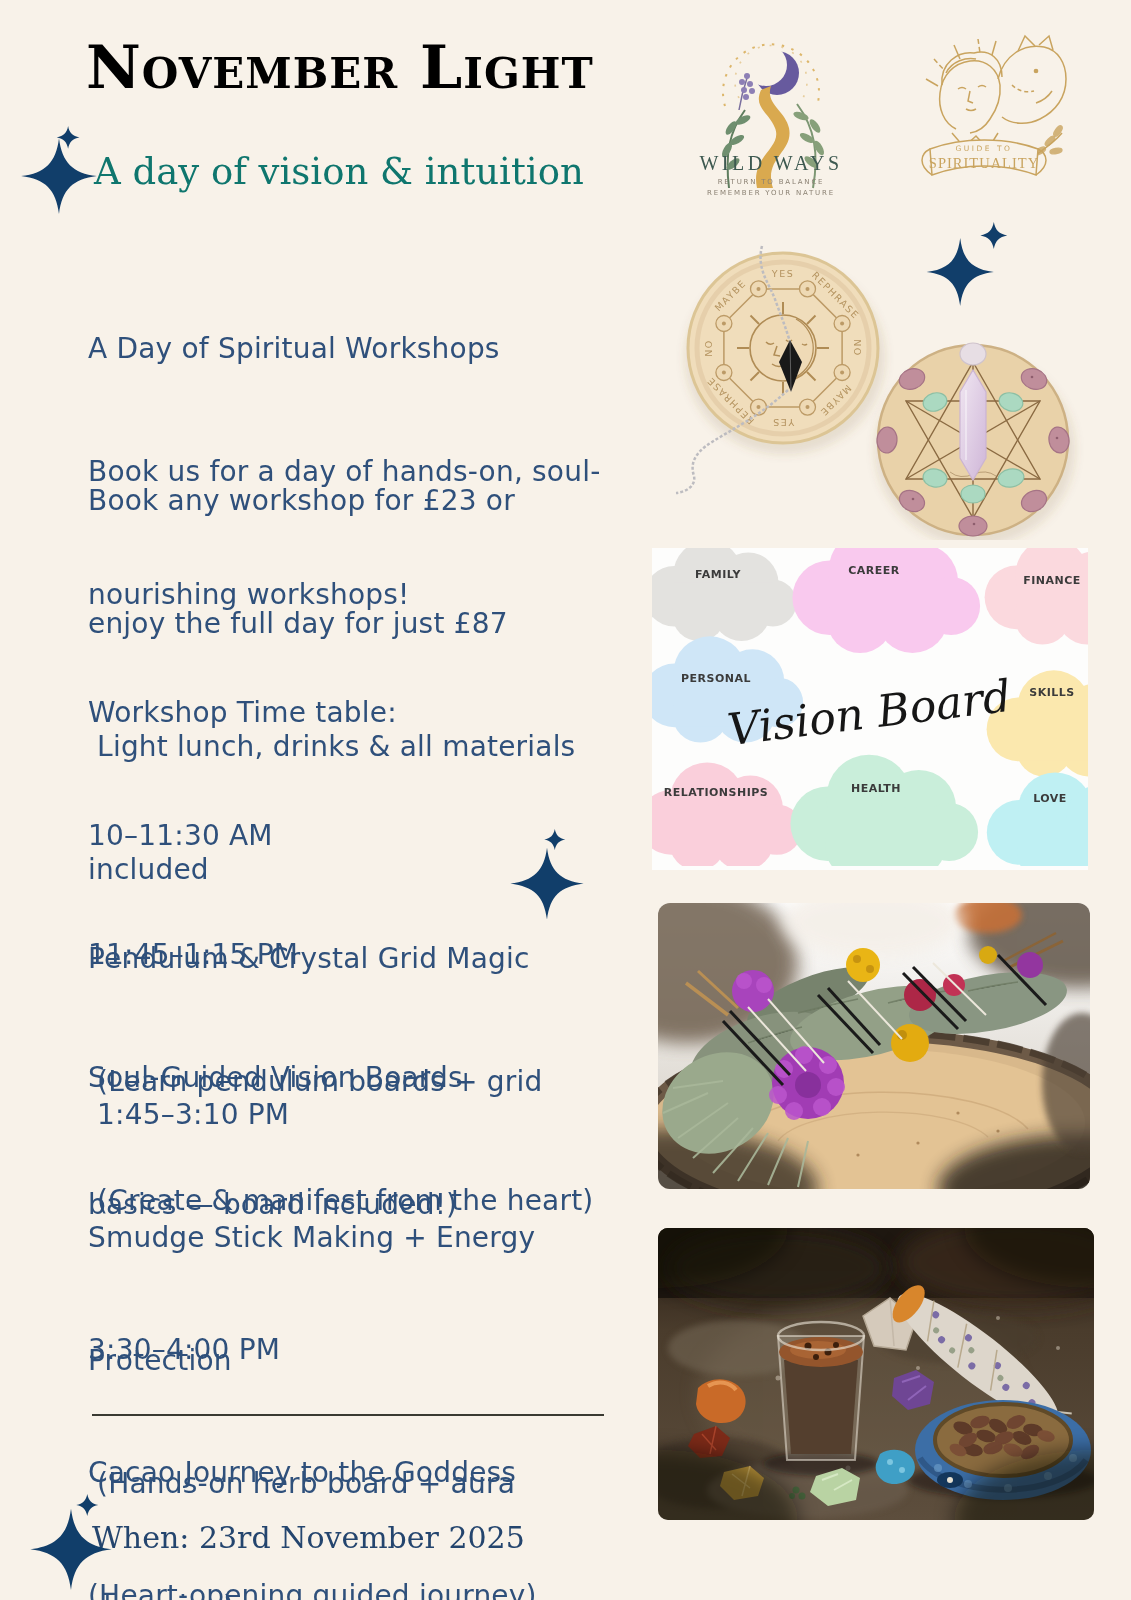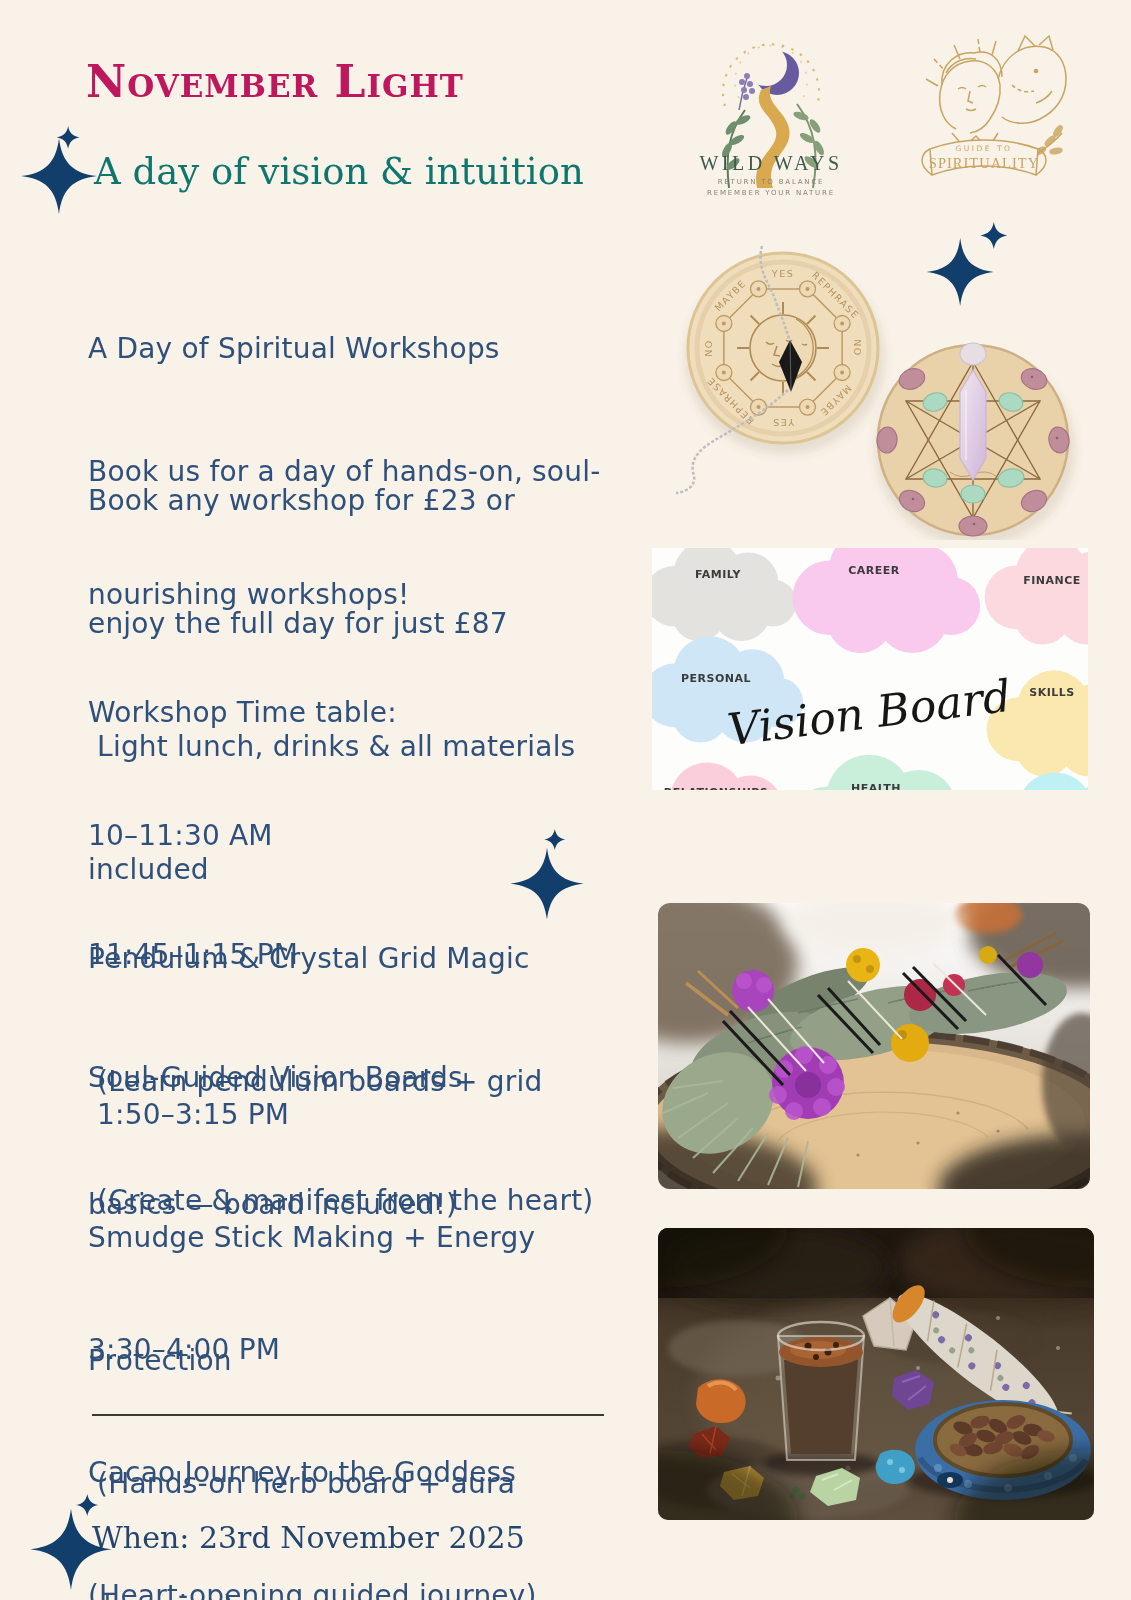--- a/index.html
+++ b/index.html
@@ -1,20 +1,20 @@
 <!DOCTYPE html>
 <html><head>
 <meta charset="utf-8">
 <style>
   html,body{margin:0;padding:0;background:#d8d2c8;}
   .page{position:relative;width:1131px;height:1600px;margin:0 auto;background:#f8f2e9;
         overflow:hidden;font-family:"DejaVu Sans",sans-serif;}
   .abs{position:absolute;}
-  .title{left:86px;top:56px;font-family:"DejaVu Serif",serif;font-variant:small-caps;
-         font-weight:bold;font-size:44px;letter-spacing:1px;color:#be185d;}
+  .title{left:86px;top:32px;font-family:"DejaVu Serif",serif;font-variant:small-caps;
+         font-weight:bold;font-size:60px;letter-spacing:1px;color:#000000;}
   .subtitle{left:94px;top:150px;font-family:"DejaVu Serif",serif;font-size:37px;color:#0f766e;}
   .para{left:88px;color:#2f507b;font-size:28px;line-height:41px;letter-spacing:.2px;white-space:pre;}
   .footer-box{left:92px;top:1414px;width:512px;border-top:2px solid #3a3a32;border-bottom:2px solid #3a3a32;
               padding:9px 0 11px 0;font-family:"DejaVu Serif",serif;font-size:30px;line-height:45px;
               color:#24456e;white-space:pre;}
   .photo{overflow:hidden;}
   svg{display:block;}
   .vb{background:#fdfdfc;}
 </style>
 </head>
@@ -137,21 +137,21 @@
     <div>Soul-Guided Vision Boards</div>
     <div> (Create &amp; manifest from the heart)</div>
   </div>
 
   <svg class="abs" style="left:508px;top:829px" width="78" height="92" viewBox="0 0 100 118">
     <path d="M50 24 C54 54 67 66 97 70 C67 74 54 86 50 116 C46 86 33 74 3 70 C33 66 46 54 50 24 Z" fill="#113e6a"></path>
     <path d="M60 0 C61.5 8 65.5 12 73.5 13.5 C65.5 15 61.5 19 60 27 C58.5 19 54.5 15 46.5 13.5 C54.5 12 58.5 8 60 0 Z" fill="#113e6a"></path>
   </svg>
 
   <div class="abs para" style="top:1012px">
-    <div> 1:50–3:15 PM</div>
+    <div> 1:45–3:10 PM</div>
     <div>Smudge Stick Making + Energy</div>
     <div>Protection</div>
     <div> (Hands-on herb board + aura</div>
     <div>cleansing)</div>
   </div>
 
   <div class="abs para" style="top:1247px">
     <div>3:30–4:00 PM</div>
     <div>Cacao Journey to the Goddess</div>
     <div>(Heart-opening guided journey)</div>
@@ -284,21 +284,21 @@
         <ellipse cx="361" cy="238" rx="13" ry="9" transform="rotate(-10,361,238)"></ellipse>
         <ellipse cx="323" cy="254" rx="12" ry="9"></ellipse>
       </g>
 
       <ellipse cx="323" cy="114" rx="13" ry="11" fill="#e7dee4" stroke="#cfc3cc" stroke-width="1.2"></ellipse>
       <path d="M310,152 L323,130 L336,152 L336,218 L323,240 L310,218 Z" fill="url(#qz)" stroke="#cbb4d2" stroke-width="1.2"></path>
       <path d="M316,150 L316,220" stroke="rgba(255,255,255,.55)" stroke-width="1.5"></path>
     </g>
   </svg>
 
-  <div class="abs photo vb" style="left:652px;top:548px;width:436px;height:242px">
+  <div class="abs photo vb" style="left:652px;top:548px;width:436px;height:322px">
     <svg width="436" height="318" viewBox="0 0 436 318">
       <defs>
         <g id="cloud">
           <circle cx="36" cy="52" r="27"></circle>
             <circle cx="66" cy="33" r="31"></circle>
           <circle cx="102" cy="40" r="27"></circle>
             <circle cx="124" cy="58" r="21"></circle>
           <circle cx="96" cy="66" r="26"></circle>
             <circle cx="58" cy="68" r="24"></circle>
           <rect x="36" y="40" width="88" height="38"></rect>

